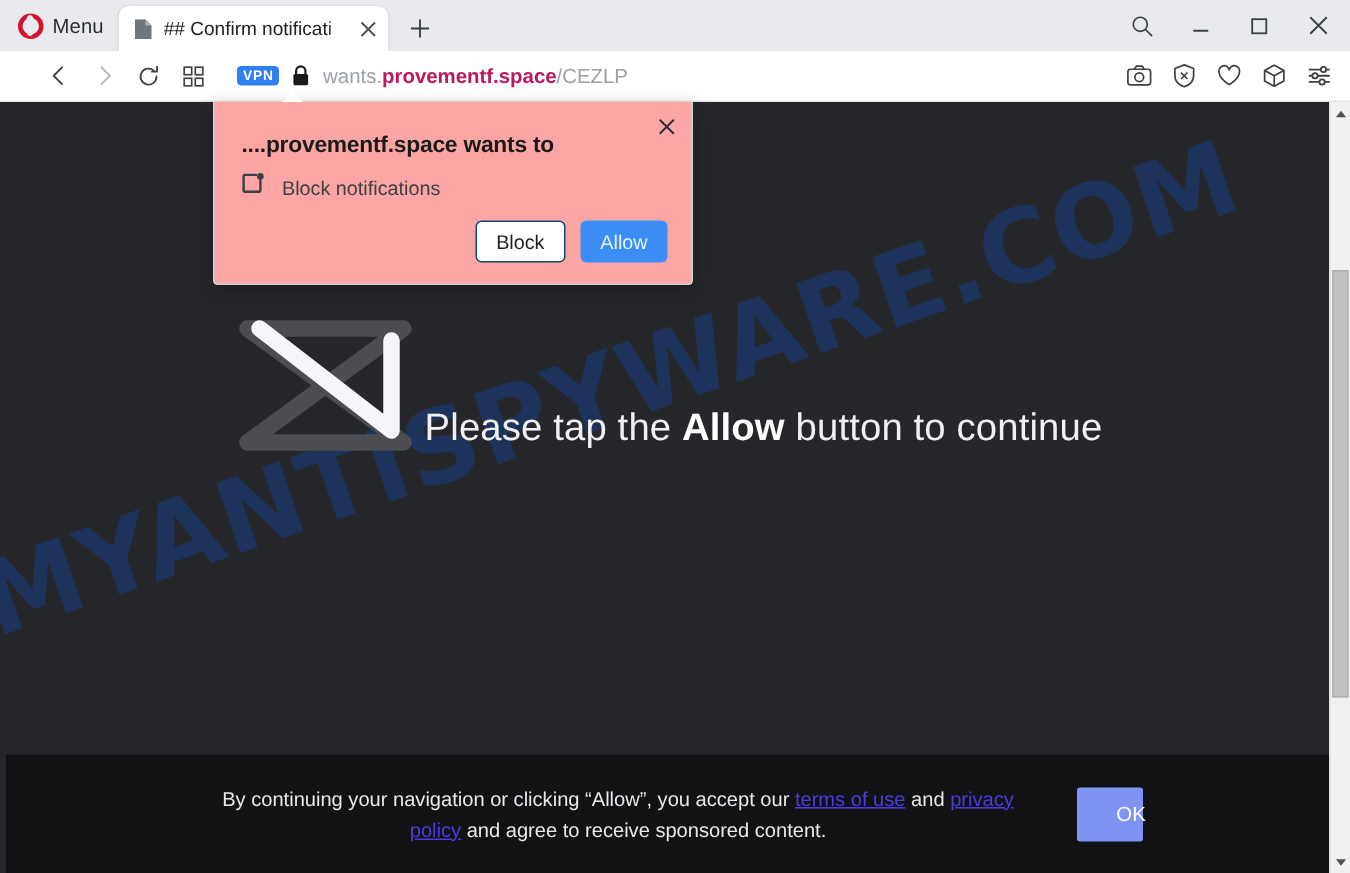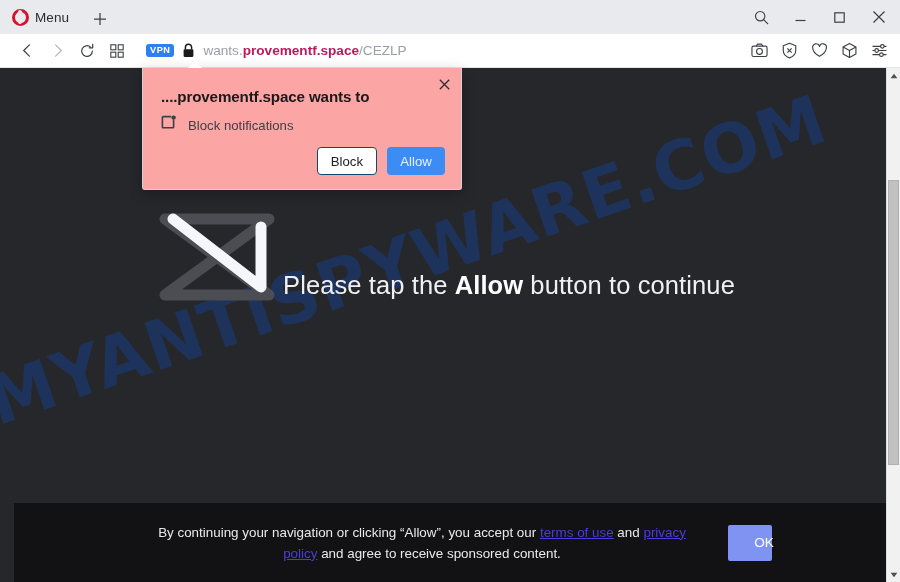--- a/index.html
+++ b/index.html
@@ -76,21 +76,21 @@
     width: 39px; height: 34px;
     display: flex; align-items: center; justify-content: center;
     cursor: pointer;
   }
 
   
   .navbar {
     position: absolute; left: 0; top: 34px; width: 900px; height: 34px;
     background: #ffffff;
     display: flex; align-items: center;
-    padding: 0 6px 0 12px;
+    padding: 0 6px 0 24px;
     border-bottom: 1px solid #e3e5e8;
   }
   .nav-icon {
     width: 30px; height: 30px; flex: 0 0 auto;
     display: flex; align-items: center; justify-content: center;
     cursor: pointer; border-radius: 6px;
   }
   .nav-icon.disabled { opacity: .38; cursor: default; }
 
   .addrwrap {
@@ -143,21 +143,21 @@
     margin-bottom: 58px;
   }
   .tagline {
     font-size: 25.5px; color: #f0f0f2;
     font-weight: normal; letter-spacing: .1px;
   }
   .tagline b { font-weight: bold; color: #ffffff; }
 
   
   .banner {
-    position: absolute; left: 14px; bottom: 0;
+    position: absolute; left: 4px; bottom: 0;
     width: 886px; height: 79px;
     background: #121215;
     display: flex; align-items: center; justify-content: center;
     gap: 26px;
     padding: 0 18px;
   }
   .banner-text {
     width: 560px;
     font-size: 13.4px; line-height: 21px;
     color: #e9e9ec; text-align: center;
@@ -255,20 +255,34 @@
 
 <div id="app">
 
   <div class="tabstrip">
 
     <div class="menu-btn">
       <span class="opera-logo"></span>
       <span class="menu-label">Menu</span>
     </div>
 
+    <div class="tab">
+      <span class="tab-favicon">
+        <svg width="13" height="15" viewBox="0 0 13 15">
+          <path d="M1 1 h7 l4 4 v9 h-11 z" fill="#6e757d"></path>
+          <path d="M8 1 v4 h4 z" fill="#aeb4bb"></path>
+        </svg>
+      </span>
+      <span class="tab-title">## Confirm notificati</span>
+      <span class="tab-close">
+        <svg width="11" height="11" viewBox="0 0 11 11">
+          <path d="M1 1 L10 10 M10 1 L1 10" stroke="#4a4d52" stroke-width="1.2" fill="none"></path>
+        </svg>
+      </span>
+    </div>
 
     <div class="newtab">
       <svg width="14" height="14" viewBox="0 0 14 14">
         <path d="M7 1 V13 M1 7 H13" stroke="#3c4043" stroke-width="1.25" fill="none"></path>
       </svg>
     </div>
 
     <div class="win-ctrls">
       <div class="win-btn">
         <svg width="15" height="15" viewBox="0 0 16 16">

